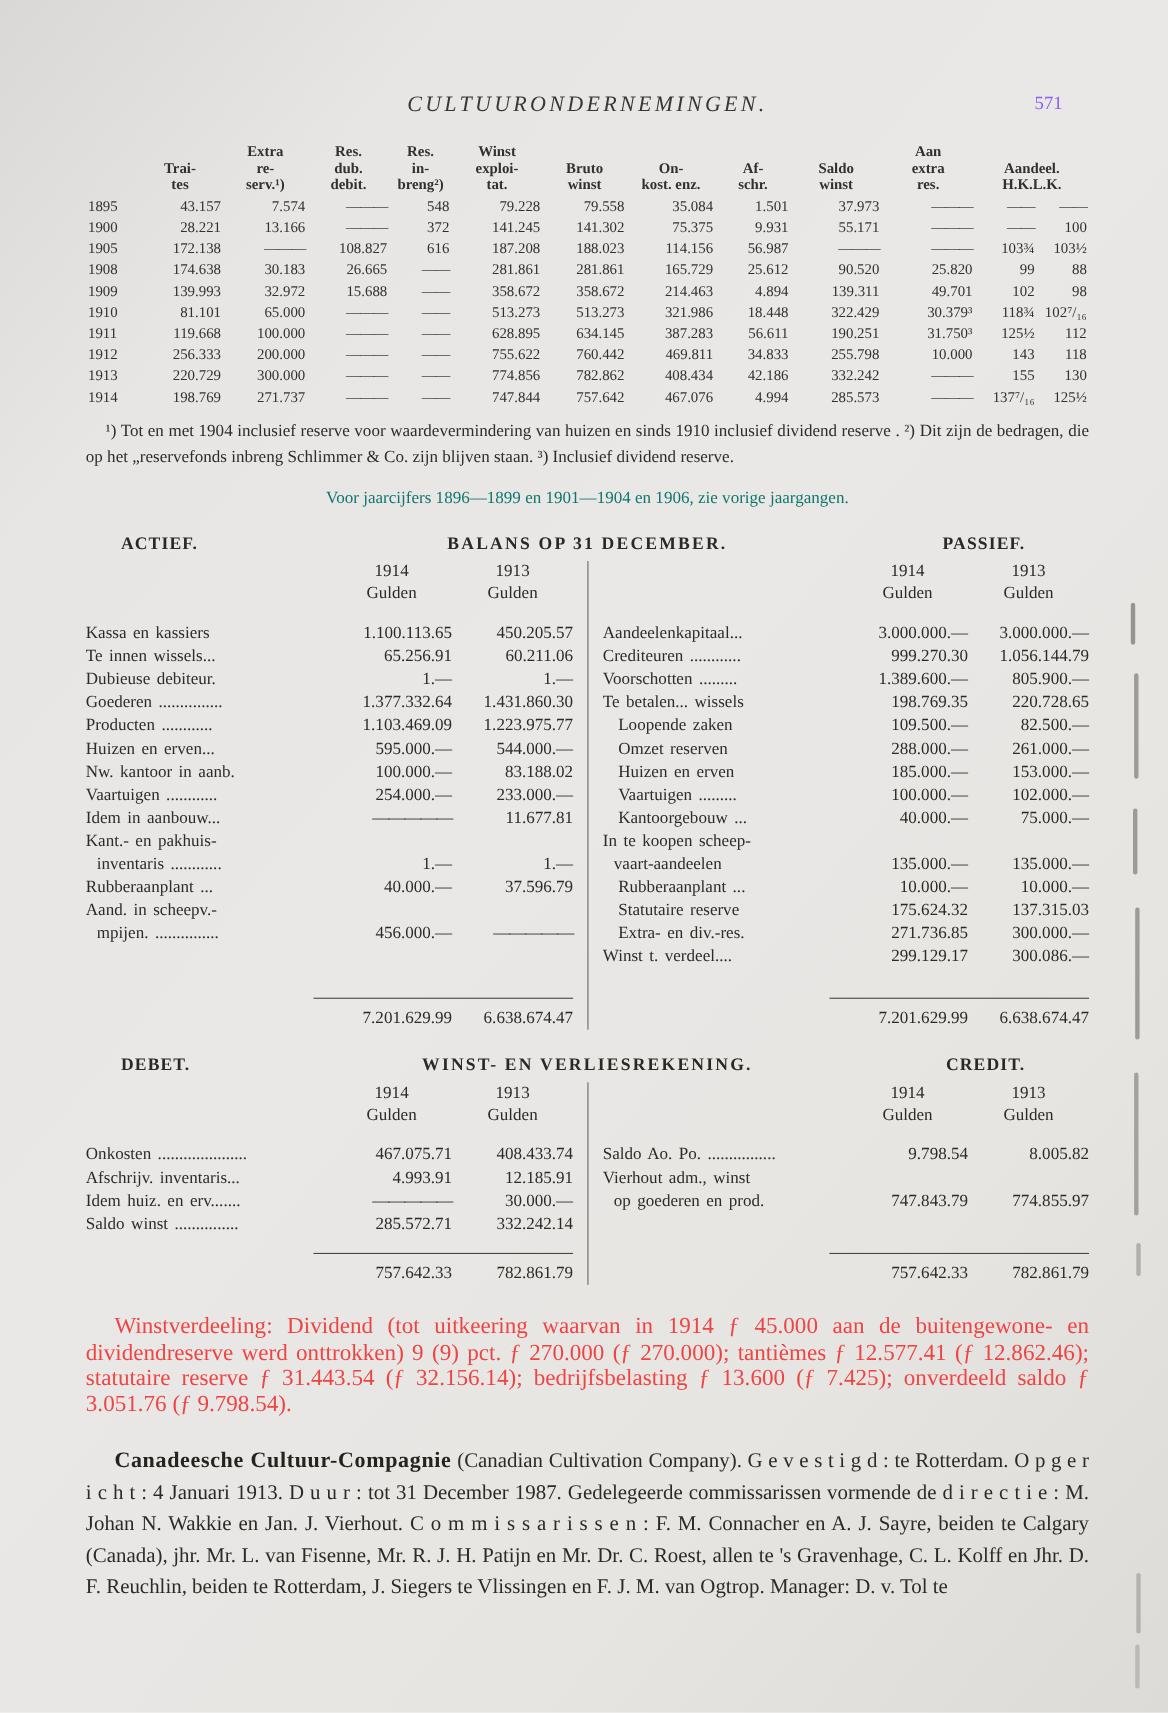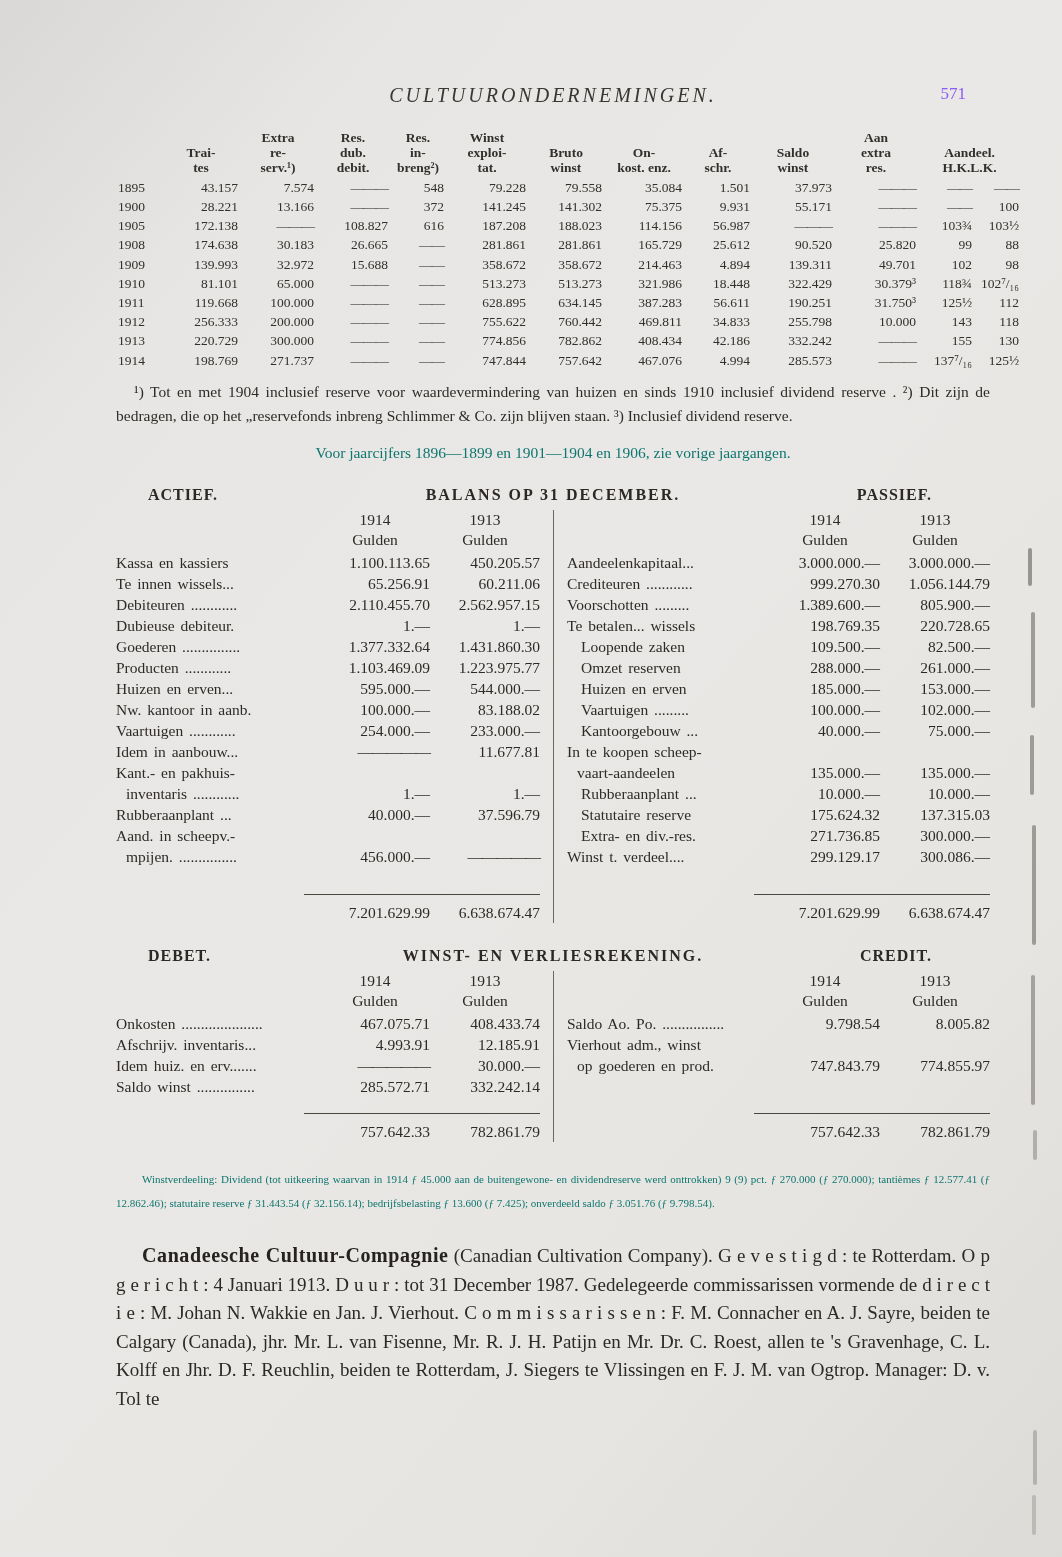--- a/index.html
+++ b/index.html
@@ -2,21 +2,21 @@
 <html><head>
 <meta charset="utf-8">
 <style>
   html,body{margin:0;padding:0;}
   body{
     width:1062px;height:1557px;overflow:hidden;position:relative;
     background:linear-gradient(130deg,#d9d8d6 0%,#e7e6e4 18%,#e9e8e6 45%,#e6e5e2 75%,#dcdbd8 100%);
     font-family:"Liberation Serif","DejaVu Serif",serif;
     color:#2d2a27;
   }
-  .page{position:relative;padding:84px 72px 0 116px;}
+  .page{position:relative;padding:84px 72px 0 78px;}
   .page-header{position:relative;text-align:center;height:26px;}
   .running-title{font-style:italic;font-size:20px;letter-spacing:3px;color:#3a3733;}
   .page-number{position:absolute;right:24px;top:0;font-size:17px;font-style:normal;color:#8b5cf6;font-family:Liberation Serif, serif;}
 
   
   table.year-table{width:100%;border-collapse:collapse;table-layout:fixed;margin-top:20px;font-size:13.5px;color:#33302c;}
   table.year-table th{vertical-align:bottom;font-weight:bold;line-height:1.12;padding:0 0 3px 0;text-align:center;}
   table.year-table td{padding:1.6px 2px;text-align:right;white-space:nowrap;}
   table.year-table td.year{text-align:left;padding-left:2px;}
   table.year-table .dash{color:#45423e;letter-spacing:-1px;}
@@ -35,29 +35,29 @@
   .half{width:50%;box-sizing:border-box;font-size:15.5px;}
   .half.left{padding-right:13px;}
   .half.right{border-left:1px solid #6b6861;padding-left:13px;}
   .srow{display:flex;line-height:21px;}
   .srow .lbl{flex:1;word-spacing:2px;white-space:nowrap;overflow:hidden;color:#2e2b27;}
   .srow .lbl.ind1{padding-left:14px;}
   .srow .lbl.cont{padding-left:10px;}
   .srow .val{width:110px;text-align:right;white-space:nowrap;color:#2c2a26;}
   .srow .val.center{text-align:center;}
   .col-head .srow{line-height:20px;}
-  .srows{margin-top:2px;}
+  .srows{margin-top:15px;}
   .bal .srows{min-height:336px;}
   .wv .srows{min-height:94px;}
   .total-rule{margin-left:auto;width:236px;border-top:1.5px solid #4a4741;margin-top:6px;}
   .srow.total{margin-top:7px;}
   .dashv{color:#45423e;letter-spacing:-1px;}
 
   
-  .winstverdeeling{margin:26px 0 0 0;font-size:11px;line-height:23.5px;text-align:justify;text-indent:26px;color:#0f766e;}
+  .winstverdeeling{margin:26px 0 0 0;font-size:21px;line-height:23.5px;text-align:justify;text-indent:26px;color:#ef4444;}
   .company{margin-top:26px;font-size:19px;line-height:28.5px;text-align:justify;text-indent:26px;color:#2c2a26;}
   .company .company-name{font-weight:bold;font-size:20px;letter-spacing:0.6px;color:#26231f;}
 
   
   .artifact{position:absolute;width:4px;background:#56524c;border-radius:2px;}
 </style>
 </head>
 <body>
 
 <div class="page">
@@ -319,25 +319,20 @@
               <span class="lbl">Kassa en kassiers</span>
               <span class="val">1.100.113.65</span>
               <span class="val">450.205.57</span>
             </div>
             <div class="srow">
               <span class="lbl">Te innen wissels...</span>
               <span class="val">65.256.91</span>
               <span class="val">60.211.06</span>
             </div>
             <div class="srow">
-              <span class="lbl">Debiteuren ............</span>
-              <span class="val">2.110.455.70</span>
-              <span class="val">2.562.957.15</span>
-            </div>
-            <div class="srow">
               <span class="lbl">Dubieuse debiteur.</span>
               <span class="val">1.—</span>
               <span class="val">1.—</span>
             </div>
             <div class="srow">
               <span class="lbl">Goederen ...............</span>
               <span class="val">1.377.332.64</span>
               <span class="val">1.431.860.30</span>
             </div>
             <div class="srow">

